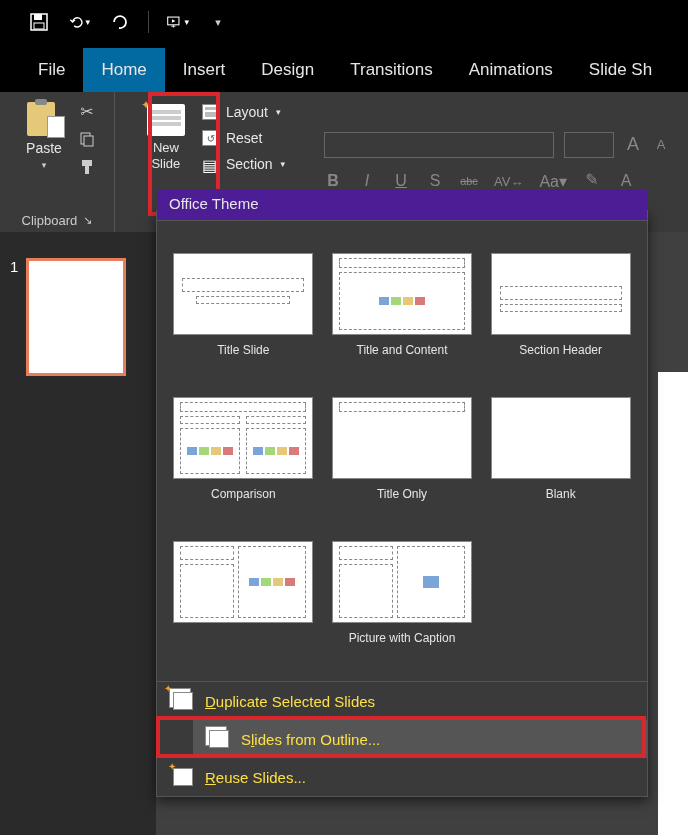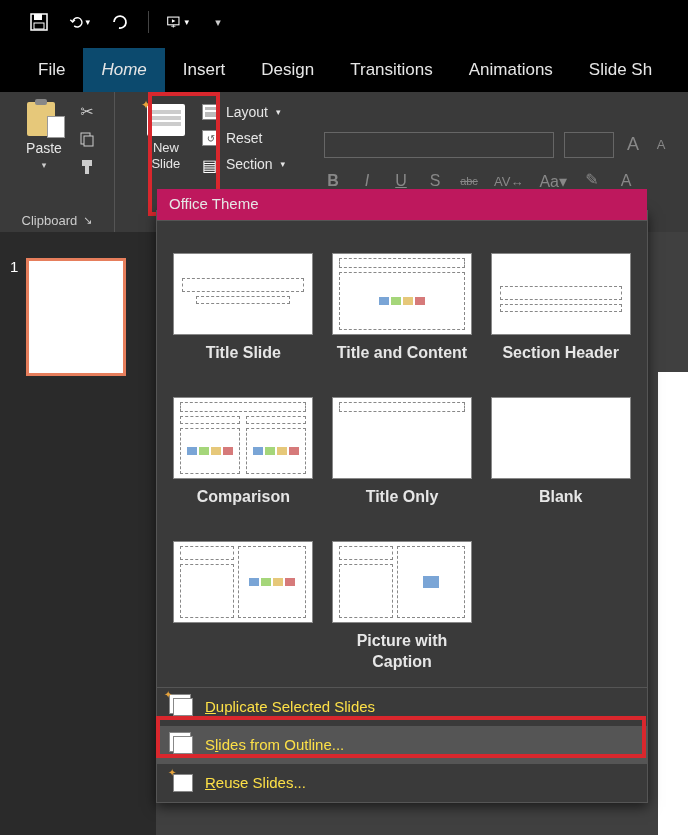--- a/index.html
+++ b/index.html
@@ -6,21 +6,21 @@
   body { background: #000; color: #e6e6e6; width: 688px; height: 835px; overflow: hidden; position: relative; }
 
   
   .qat { height: 44px; background: #000; display: flex; align-items: center; padding: 0 28px; gap: 18px; }
   .qat .qicon { width: 22px; height: 22px; display: flex; align-items: center; justify-content: center; color: #fff; }
   .qat .sep { width: 1px; height: 22px; background: #444; }
 
   
   .tabs { height: 48px; background: #000; display: flex; align-items: flex-end; padding-left: 20px; gap: 0; }
   .tab { color: #e6e6e6; font-size: 17px; padding: 12px 18px 12px 18px; cursor: pointer; }
-  .tab.active { background: #0c4a6e; font-style: italic; }
+  .tab.active { background: #0369a1; }
 
   
   .ribbon { height: 140px; background: #3a3a3a; display: flex; position: relative; }
   .ribbon-group { display: flex; flex-direction: column; align-items: center; justify-content: space-between; padding: 8px 10px 4px 10px; border-right: 1px solid #555; height: 100%; }
   .ribbon-group-inner { display: flex; align-items: flex-start; gap: 6px; }
   .ribbon-group-label { font-size: 13px; color: #ccc; display: flex; align-items: center; gap: 6px; }
   .paste-btn { display: flex; flex-direction: column; align-items: center; gap: 4px; width: 54px; }
   .paste-icon { width: 34px; height: 36px; position: relative; }
   .paste-icon .board { width: 28px; height: 34px; background: #e6c87a; border-radius: 2px; position: absolute; left: 0; top: 2px; }
   .paste-icon .board:before { content: ""; position: absolute; top: -3px; left: 8px; width: 12px; height: 6px; background: #888; border-radius: 2px; }
@@ -53,29 +53,29 @@
   .slide-thumb-wrap { display: flex; gap: 8px; }
   .slide-num { color: #fff; font-size: 15px; }
   .slide-thumb { width: 100px; height: 118px; background: #fff; border: 3px solid #e67e5c; }
 
   
   .content-bg { position:absolute; left:156px; top:232px; right:0; bottom:0; background:#404040; }
   .content-bg .page { position:absolute; right:0; top:140px; width:30px; bottom:0; background:#fff; }
 
   
   .dropdown { position: absolute; left: 156px; top: 210px; right: 40px; background: #3a3a3a; border: 1px solid #555; box-shadow: 0 4px 12px rgba(0,0,0,0.6); }
-  .dd-header { padding: 6px 12px 8px; font-size: 15px; border-bottom: 1px solid #555; background:#be185d; position:absolute; top:-22px; left:0; right:0; }
+  .dd-header { padding: 6px 12px 8px; font-size: 15px; border-bottom: 1px solid #555; background:#4c1d95; position:absolute; top:-22px; left:0; right:0; }
   .gallery { display: grid; grid-template-columns: repeat(3, 1fr); gap: 18px 14px; padding: 42px 14px 14px 14px; }
   .gitem { display: flex; flex-direction: column; align-items: center; gap: 8px; }
   .gthumb { width: 140px; height: 82px; background: #fff; border: 1px solid #888; position: relative; }
   .gthumb .box { position: absolute; border: 1px dashed #888; }
-  .glabel { font-size: 16px; color: #e6e6e6; text-align: center; line-height: 1.3; min-height: 36px; font-weight: bold; }
+  .glabel { font-size: 12px; color: #e6e6e6; text-align: center; line-height: 1.3; min-height: 36px; }
   .dd-list { border-top: 1px solid #555; }
   .dd-list .menuitem { display: flex; align-items: center; gap: 12px; padding: 10px 16px; font-size: 15px; color: #fde047; }
-  .dd-list .menuitem.hover { background: #555; }
+  .dd-list .menuitem.hover { background: #555; margin-left: 36px; }
   .menuitem .micon { width: 20px; height: 18px; position: relative; }
   .menuitem .micon.dup { background:#fff; border:1px solid #888; box-shadow: -3px -3px 0 #fff, -3px -3px 0 1px #888; }
   .menuitem .micon.dup:before { content:"✦"; position:absolute; top:-10px; left:-10px; color:#e6a33c; font-size:10px; }
   .menuitem .micon.outline { background:#fff; border:1px solid #888; box-shadow: -3px -3px 0 #fff, -3px -3px 0 1px #888; }
   .menuitem .micon.reuse { background:#fff; border:1px solid #888; }
   .menuitem .micon.reuse:before { content:"✦"; position:absolute; top:-8px; left:-6px; color:#e6a33c; font-size:10px; }
   .menuitem span u { text-decoration: underline; }
   .arrow-down { font-size: 9px; margin-left: 2px; }
   .content-icons { display:flex; gap:2px; flex-wrap:wrap; width:46px; }
   .content-icons i { width:10px; height:8px; background:#7aa5d6; }

